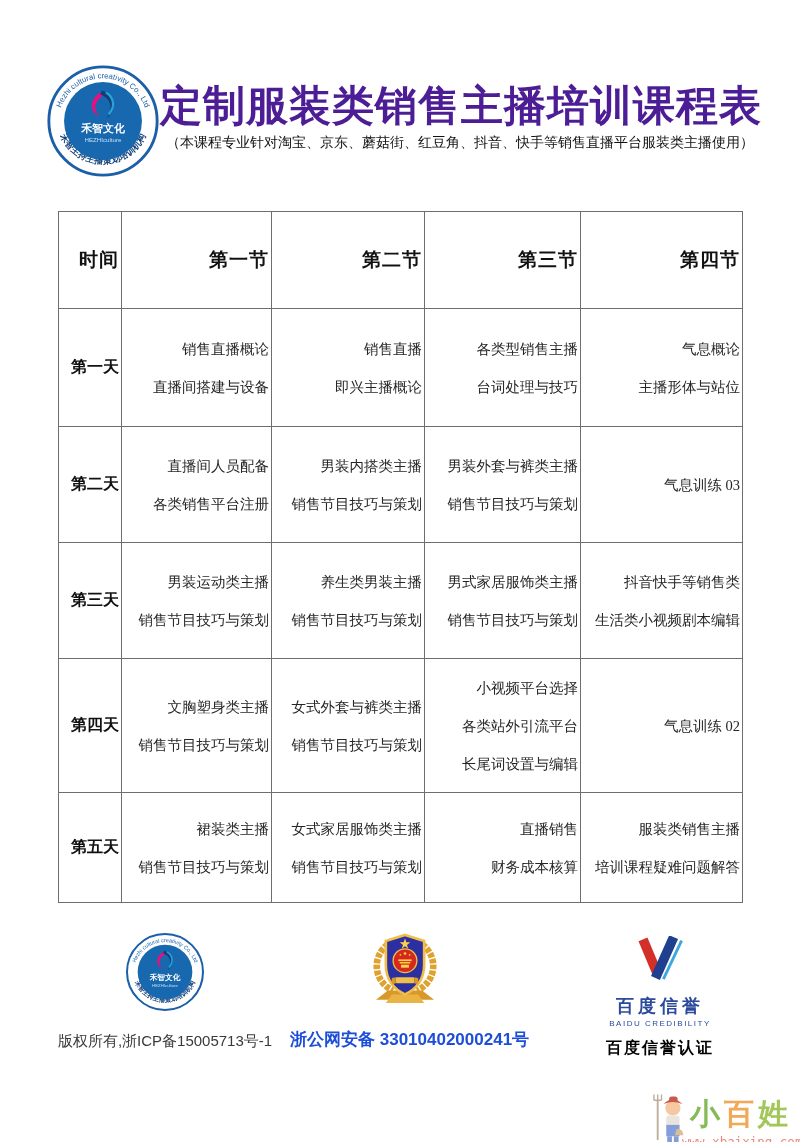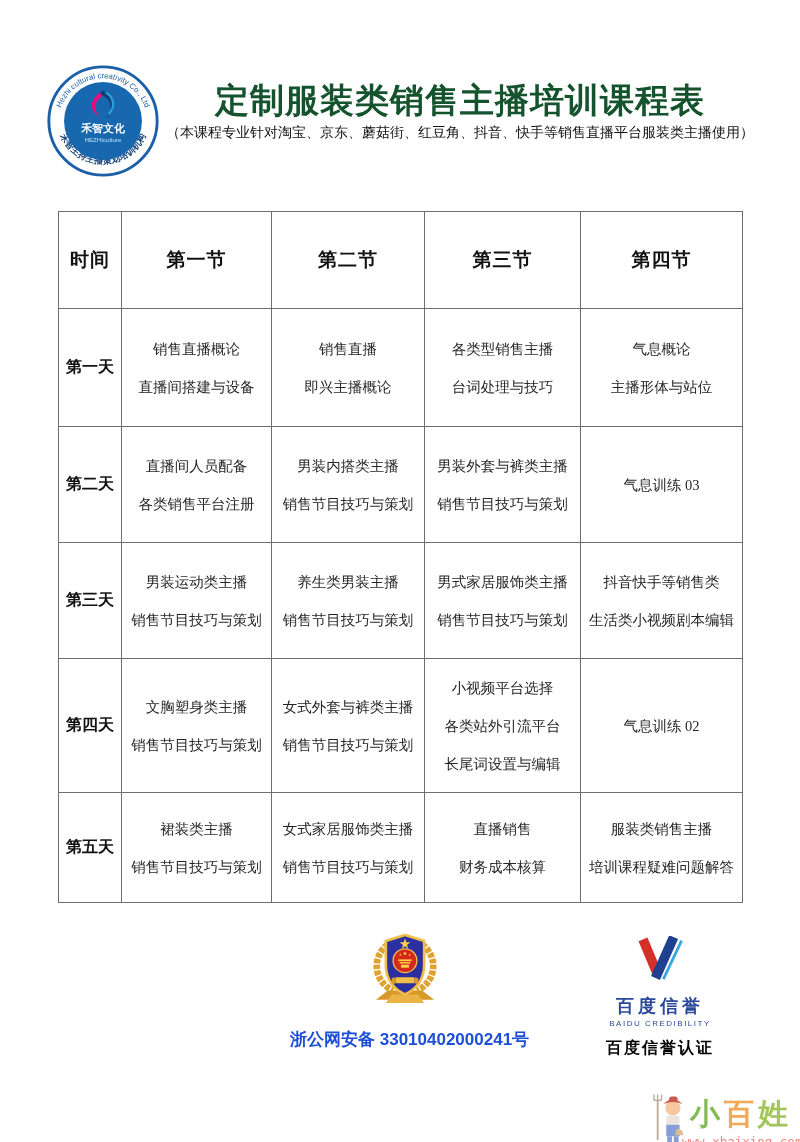--- a/index.html
+++ b/index.html
@@ -3,26 +3,26 @@
 <meta charset="utf-8">
 <style>
   * { margin:0; padding:0; box-sizing:border-box; }
   html,body { width:800px; height:1142px; }
   body { background:#ffffff; font-family:"Liberation Serif","DejaVu Serif",serif; position:relative; overflow:hidden; }
   .page { position:absolute; left:0; top:0; width:800px; height:1142px; background:#ffffff; }
 
   
   .header-logo { position:absolute; left:46px; top:64px; width:114px; height:114px; }
   .title-wrap { position:absolute; left:160px; top:78px; width:600px; text-align:center; }
-  .page-title { font-size:34px; font-weight:bold; color:#14532d; letter-spacing:1px; white-space:nowrap; }
+  .page-title { font-size:42px; font-weight:bold; color:#4c1d95; letter-spacing:1px; white-space:nowrap; }
   .page-subtitle { font-size:14px; color:#111; white-space:nowrap; }
 
   
   .course-table { position:absolute; left:58px; top:211px; border-collapse:collapse; table-layout:fixed; width:684px; }
-  .course-table th, .course-table td { border:1px solid #6e6e6e; text-align:center; vertical-align:middle; padding:0 2px; background:#fff; }
+  .course-table th, .course-table td { border:1px solid #6e6e6e; text-align:right; vertical-align:middle; padding:0 2px; background:#fff; }
   .course-table thead th { font-size:19px; font-weight:700; color:#111; letter-spacing:1px; }
   .day { font-size:16px; font-weight:700; color:#111;margin-top:48px; }
   .line { font-size:14.5px; line-height:38px; color:#262626; white-space:nowrap; }
   .tr-h { height:97px; } .tr-0 { height:118px; } .tr-1 { height:116px; }
   .tr-2 { height:116px; } .tr-3 { height:134px; } .tr-4 { height:110px; }
 
   
   .footer-col { position:absolute; text-align:center; }
   .fc-company { left:40px;  top:932px; width:250px; }
   .fc-police  { left:290px; top:930px; width:230px; }
@@ -189,20 +189,26 @@
           <div class="line">财务成本核算</div>
         </td>
         <td>
           <div class="line">服装类销售主播</div>
           <div class="line">培训课程疑难问题解答</div>
         </td>
       </tr>
     </tbody>
   </table>
 
+  <div class="footer-col fc-company">
+    <svg class="footer-logo" viewBox="0 0 120 120">
+      <use href="#hezhi-logo"></use>
+    </svg>
+    <div class="copyright">版权所有,浙ICP备15005713号-1</div>
+  </div>
 
   <div class="footer-col fc-police">
     <svg class="police-badge" viewBox="0 0 100 112">
       <path d="M32 16 A40 40 0 0 0 32 90" fill="none" stroke="#e0a22e" stroke-width="10" stroke-dasharray="7 2"></path>
       <path d="M68 16 A40 40 0 0 1 68 90" fill="none" stroke="#e0a22e" stroke-width="10" stroke-dasharray="7 2"></path>
       <polygon points="24,90 76,90 94,104 6,104" fill="#d8992a"></polygon>
       <polygon points="30,96 70,96 79,109 21,109" fill="#eab445"></polygon>
       <path d="M50 6 L79 15 L79 52 C79 74 66 89 50 96 C34 89 21 74 21 52 L21 15 Z" fill="#2b2fa0" stroke="#f0be4a" stroke-width="4"></path>
       <polygon points="50,11 52,17 58,17 53,21 55,27 50,23 45,27 47,21 42,17 48,17" fill="#ffd24a"></polygon>
       <circle cx="50" cy="45" r="18" fill="#d42a1d" stroke="#f0be4a" stroke-width="2"></circle>

